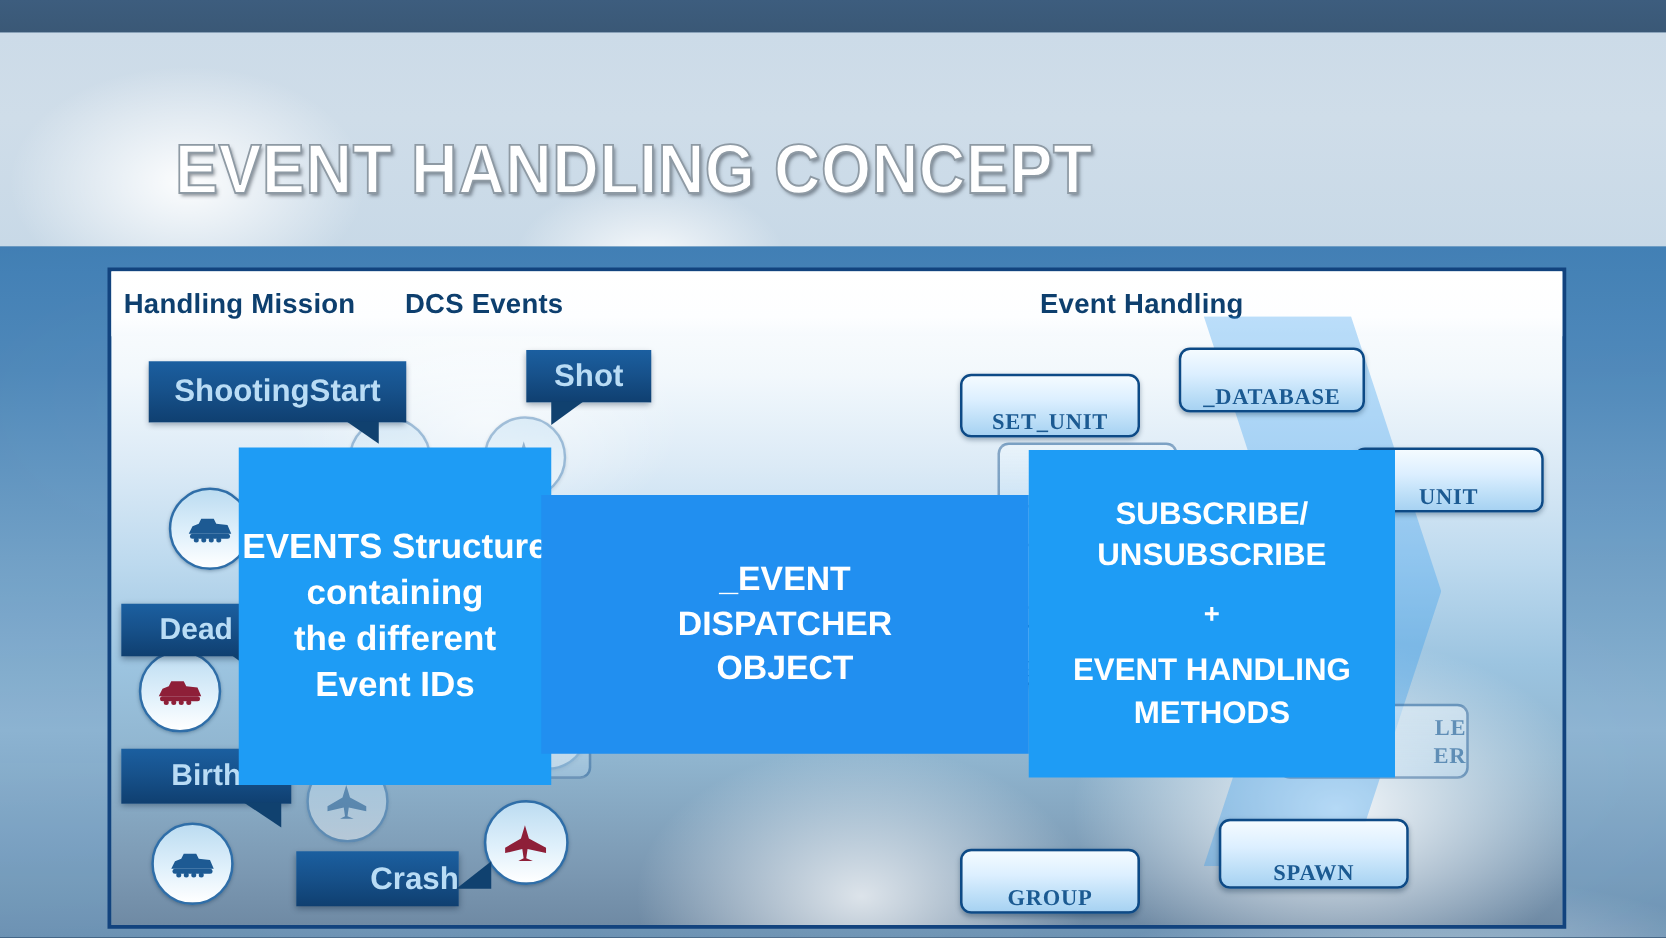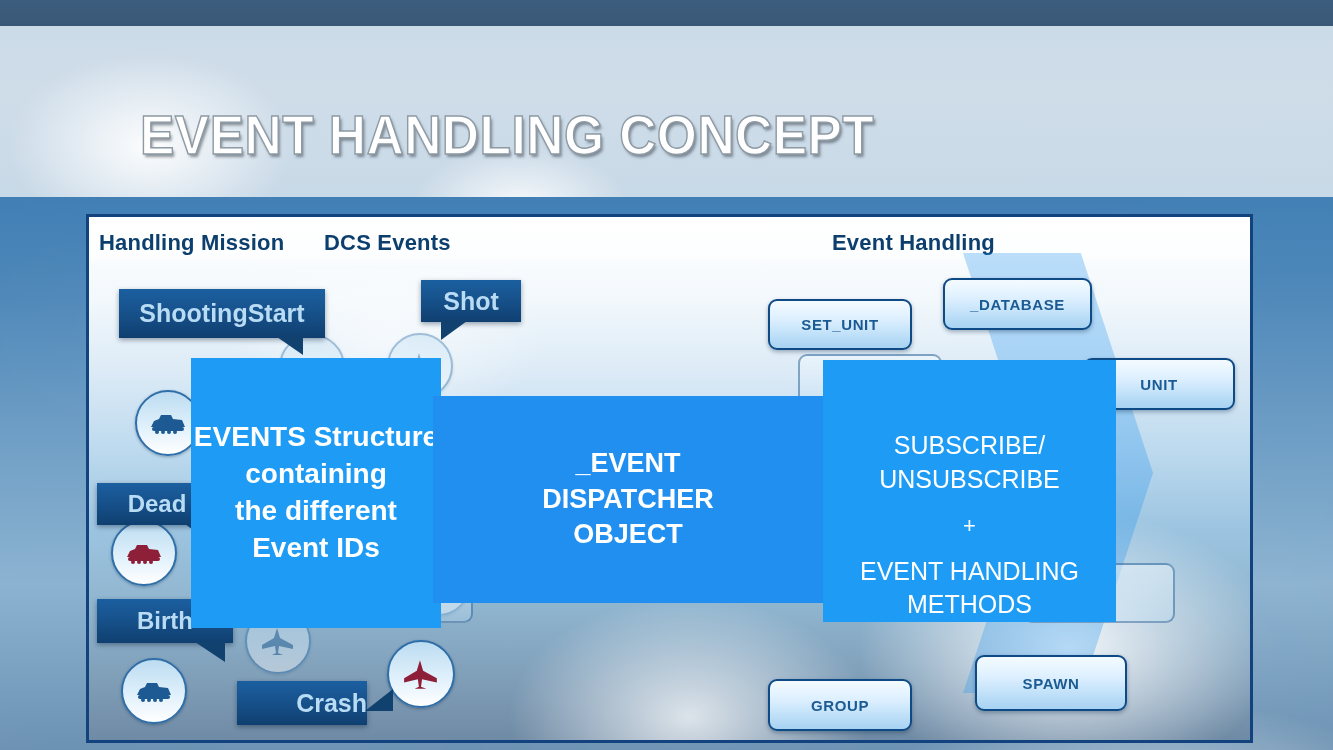--- a/index.html
+++ b/index.html
@@ -99,23 +99,24 @@
   }
   .callout .tail{
     position:absolute;width:0;height:0;border-style:solid;
   }
   .callout.small{font-size:24px;}
 
   
   .btn{
     position:absolute;border:2px solid #0d4a86;border-radius:9px;
     background:linear-gradient(180deg,#f4fbff 0%,#dcefff 40%,#bfe0f8 72%,#a7d2f2 100%);
-    color:#1b5a92;font-size:15px;font-weight:600;letter-spacing:.6px;
-    display:flex;align-items:center;justify-content:center;
+    color:#1b5a92;font-size:18px;font-weight:600;letter-spacing:.6px;
+    display:flex;align-items:flex-end;justify-content:center;
     box-shadow:0 2px 4px rgba(10,40,70,.35);
+    font-family:Liberation Serif, serif;
   }
   .btn.ghost{
     border-color:rgba(13,74,134,.45);
     background:linear-gradient(180deg,rgba(244,251,255,.45) 0%,rgba(191,224,248,.3) 100%);
     color:rgba(27,90,146,.6);
     box-shadow:none;
   }
 
   
   .arrow{
@@ -137,23 +138,22 @@
     left:188px;top:355px;width:250px;height:270px;
     font-size:28px;font-weight:700;line-height:1.32;text-align:right;
   }
   .ov-mid{
     left:430px;top:393px;width:390px;height:207px;
     font-size:27px;font-weight:700;line-height:1.33;
     background:#218ff0;
   }
   .ov-right{
     left:820px;top:357px;width:293px;height:262px;
-    font-size:25px;font-weight:400;line-height:1.35;
+    font-size:25px;font-weight:700;line-height:1.35;
     background:#1e9cf5;
-    justify-content:flex-end;
   }
   .ov-right .plus{font-size:22px;margin:14px 0;}
 
   .ov span{display:block;}
 </style>
 </head>
 <body>
 
 <div id="stage">
 

